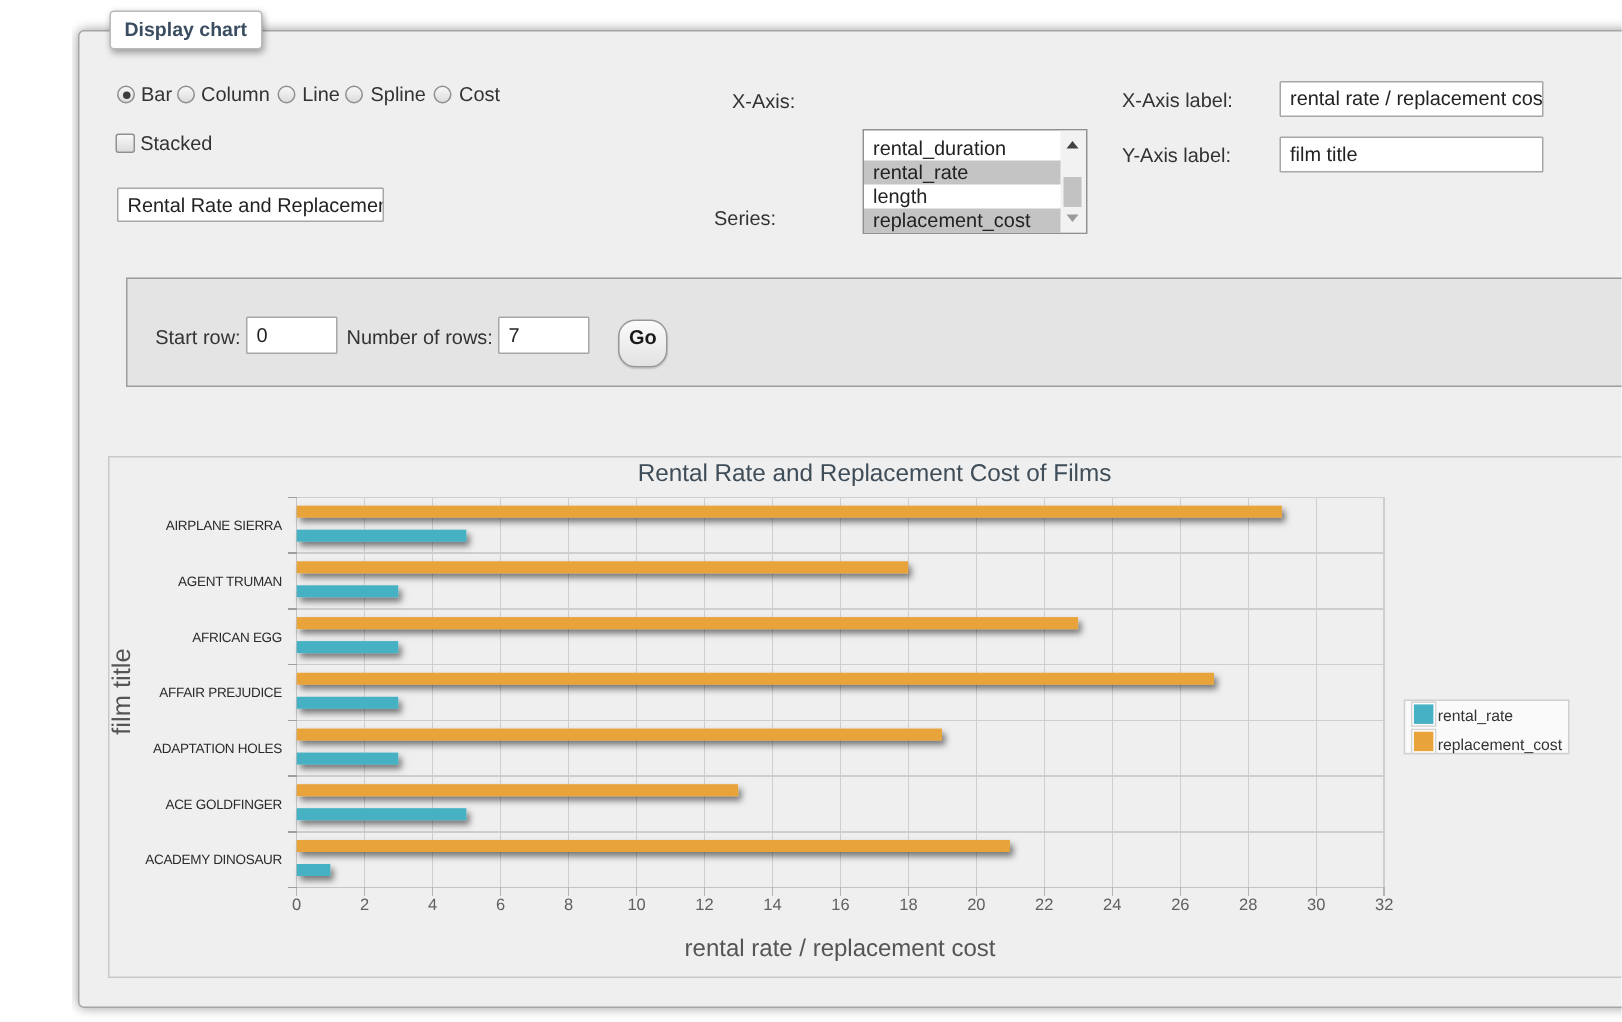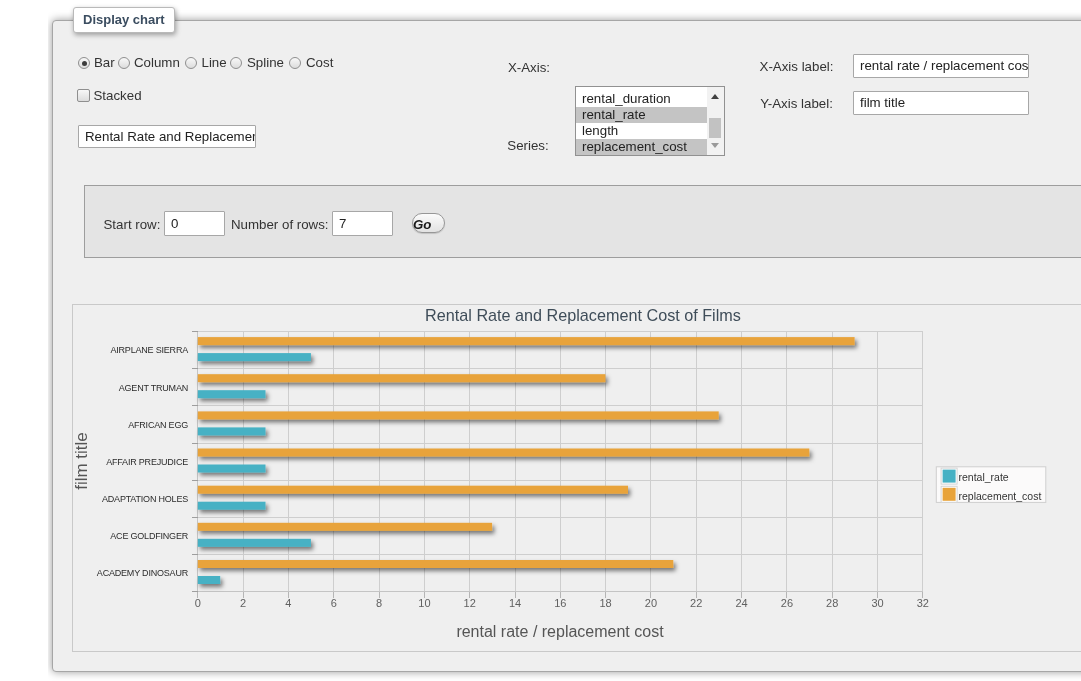--- a/index.html
+++ b/index.html
@@ -4,33 +4,33 @@
 * { margin:0; padding:0; box-sizing:border-box; }
 html,body { background:#fff; width:1081px; height:681px; font-family:"Liberation Sans",sans-serif; }
 #stage { position:relative; width:1081px; height:681px; overflow:hidden; font-size:13.3px; color:#333;margin-left:48px; }
 .abs { position:absolute; }
 #fieldset { left:4px; top:20px; width:1073px; height:652px; background:#efefef;
   border:1px solid #a6a6a6; border-radius:4px; box-shadow:0 0 8px rgba(0,0,0,.4); }
 #legendbox { left:25px; top:7px; height:26px; line-height:23px; padding:0 9px; background:#fff;
   border:1px solid #b9b9b9; border-radius:3px; box-shadow:1px 2px 5px rgba(0,0,0,.35);
   font-weight:bold; color:#3b4d60; font-size:13px; }
 .lbl { position:absolute; font-size:13.3px; line-height:14px; color:#333; white-space:nowrap; }
-.rlbl { position:absolute; font-size:13.3px; line-height:14px; color:#333; text-align:center; white-space:nowrap; }
+.rlbl { position:absolute; font-size:13.3px; line-height:14px; color:#333; text-align:left; white-space:nowrap; }
 .radio { position:absolute; width:12px; height:12px; border-radius:50%;
   border:1px solid #8f8f8f; background:linear-gradient(#f8f8f8,#dcdcdc); }
 .radio.checked::after { content:""; position:absolute; left:2.5px; top:2.5px; width:5px; height:5px;
   border-radius:50%; background:#3c3c3c; }
 .checkbox { position:absolute; width:13px; height:13px; border:1px solid #8f8f8f; border-radius:2px;
   background:linear-gradient(#f8f8f8,#dcdcdc); }
 .tin { position:absolute; background:#fff; border:1px solid #a7a7a7; border-radius:1px;
   font-size:13.3px; color:#222; line-height:21px; padding:0 6px; white-space:nowrap; overflow:hidden; }
 #panel { left:36px; top:185px; width:1012px; height:73px; background:#e4e4e4; border:1px solid #9d9d9d; }
-#gobtn { left:364px; top:213px; width:33px; height:20px; border:1px solid #979797; border-radius:11.5px;
+#gobtn { left:364px; top:213px; width:33px; height:32px; border:1px solid #979797; border-radius:11.5px;
   background:linear-gradient(#fbfbfb,#e2e2e2); font-size:13.3px; font-weight:bold; color:#1a1a1a;
-  line-height:22px; box-shadow:0 1px 1px rgba(0,0,0,.15);font-style:italic; }
+  text-align:center; line-height:22px; box-shadow:0 1px 1px rgba(0,0,0,.15); }
 #chartbox { left:24px; top:304px; width:1025px; height:348px; background:#efefef; border:1px solid #c9c9c9; }
 #selbox { left:529px; top:57px; width:154px; height:23px; background:#fff; border:1px solid #919191;
   border-radius:2px; line-height:21px; padding-left:7px; font-size:13.3px; color:#222; }
 #selbox .arr { position:absolute; right:7px; top:50%; margin-top:-2.5px; width:0; height:0; border-left:4px solid transparent; border-right:4px solid transparent; border-top:5px solid #000; }
 #listbox { left:527px; top:85.5px; width:150px; height:70px; background:#fff; border:1px solid #919191; overflow:hidden; padding-top:4px; }
 .li { height:16px; line-height:16px; padding-left:6px; font-size:13.3px; color:#222; white-space:nowrap; }
 .li.sel { background:#c4c4c4; }
 #sbar { position:absolute; right:0; top:0; width:17px; height:68px; background:#f2f2f2; }
 #sbar .up { position:absolute; top:7px; left:4px; width:0; height:0; border-left:4.5px solid transparent; border-right:4.5px solid transparent; border-bottom:5px solid #424242; }
 #sbar .dn { position:absolute; top:56px; left:4px; width:0; height:0; border-left:4.5px solid transparent; border-right:4.5px solid transparent; border-top:5px solid #9a9a9a; }
@@ -49,21 +49,21 @@
     <span class="lbl" style="left:153.5px;top:56px">Line</span>
     <span class="radio" style="left:181.5px;top:57px"></span>
     <span class="lbl" style="left:199px;top:56px">Spline</span>
     <span class="radio" style="left:241px;top:57px"></span>
     <span class="lbl" style="left:258px;top:56px">Cost</span>
   <span class="checkbox abs" style="left:28.5px;top:88.5px"></span>
   <span class="lbl" style="left:45.5px;top:89px">Stacked</span>
   <div class="tin abs" style="left:30px;top:125px;width:178px;height:23px">Rental Rate and Replacement Cost of Films</div>
 
   <div class="rlbl" style="left:440px;top:61px;width:82px">X-Axis:</div>
-  <div class="rlbl" style="left:438px;top:139px;width:84px">Series:</div>
+  <div class="rlbl" style="left:428px;top:139px;width:84px">Series:</div>
   <div id="listbox" class="abs">
     <div class="li">rental_duration</div>
     <div class="li sel">rental_rate</div>
     <div class="li">length</div>
     <div class="li sel">replacement_cost</div>
     <div id="sbar">
         <span class="up"></span>
         <span class="thumb"></span>
         <span class="dn"></span>
       </div>

